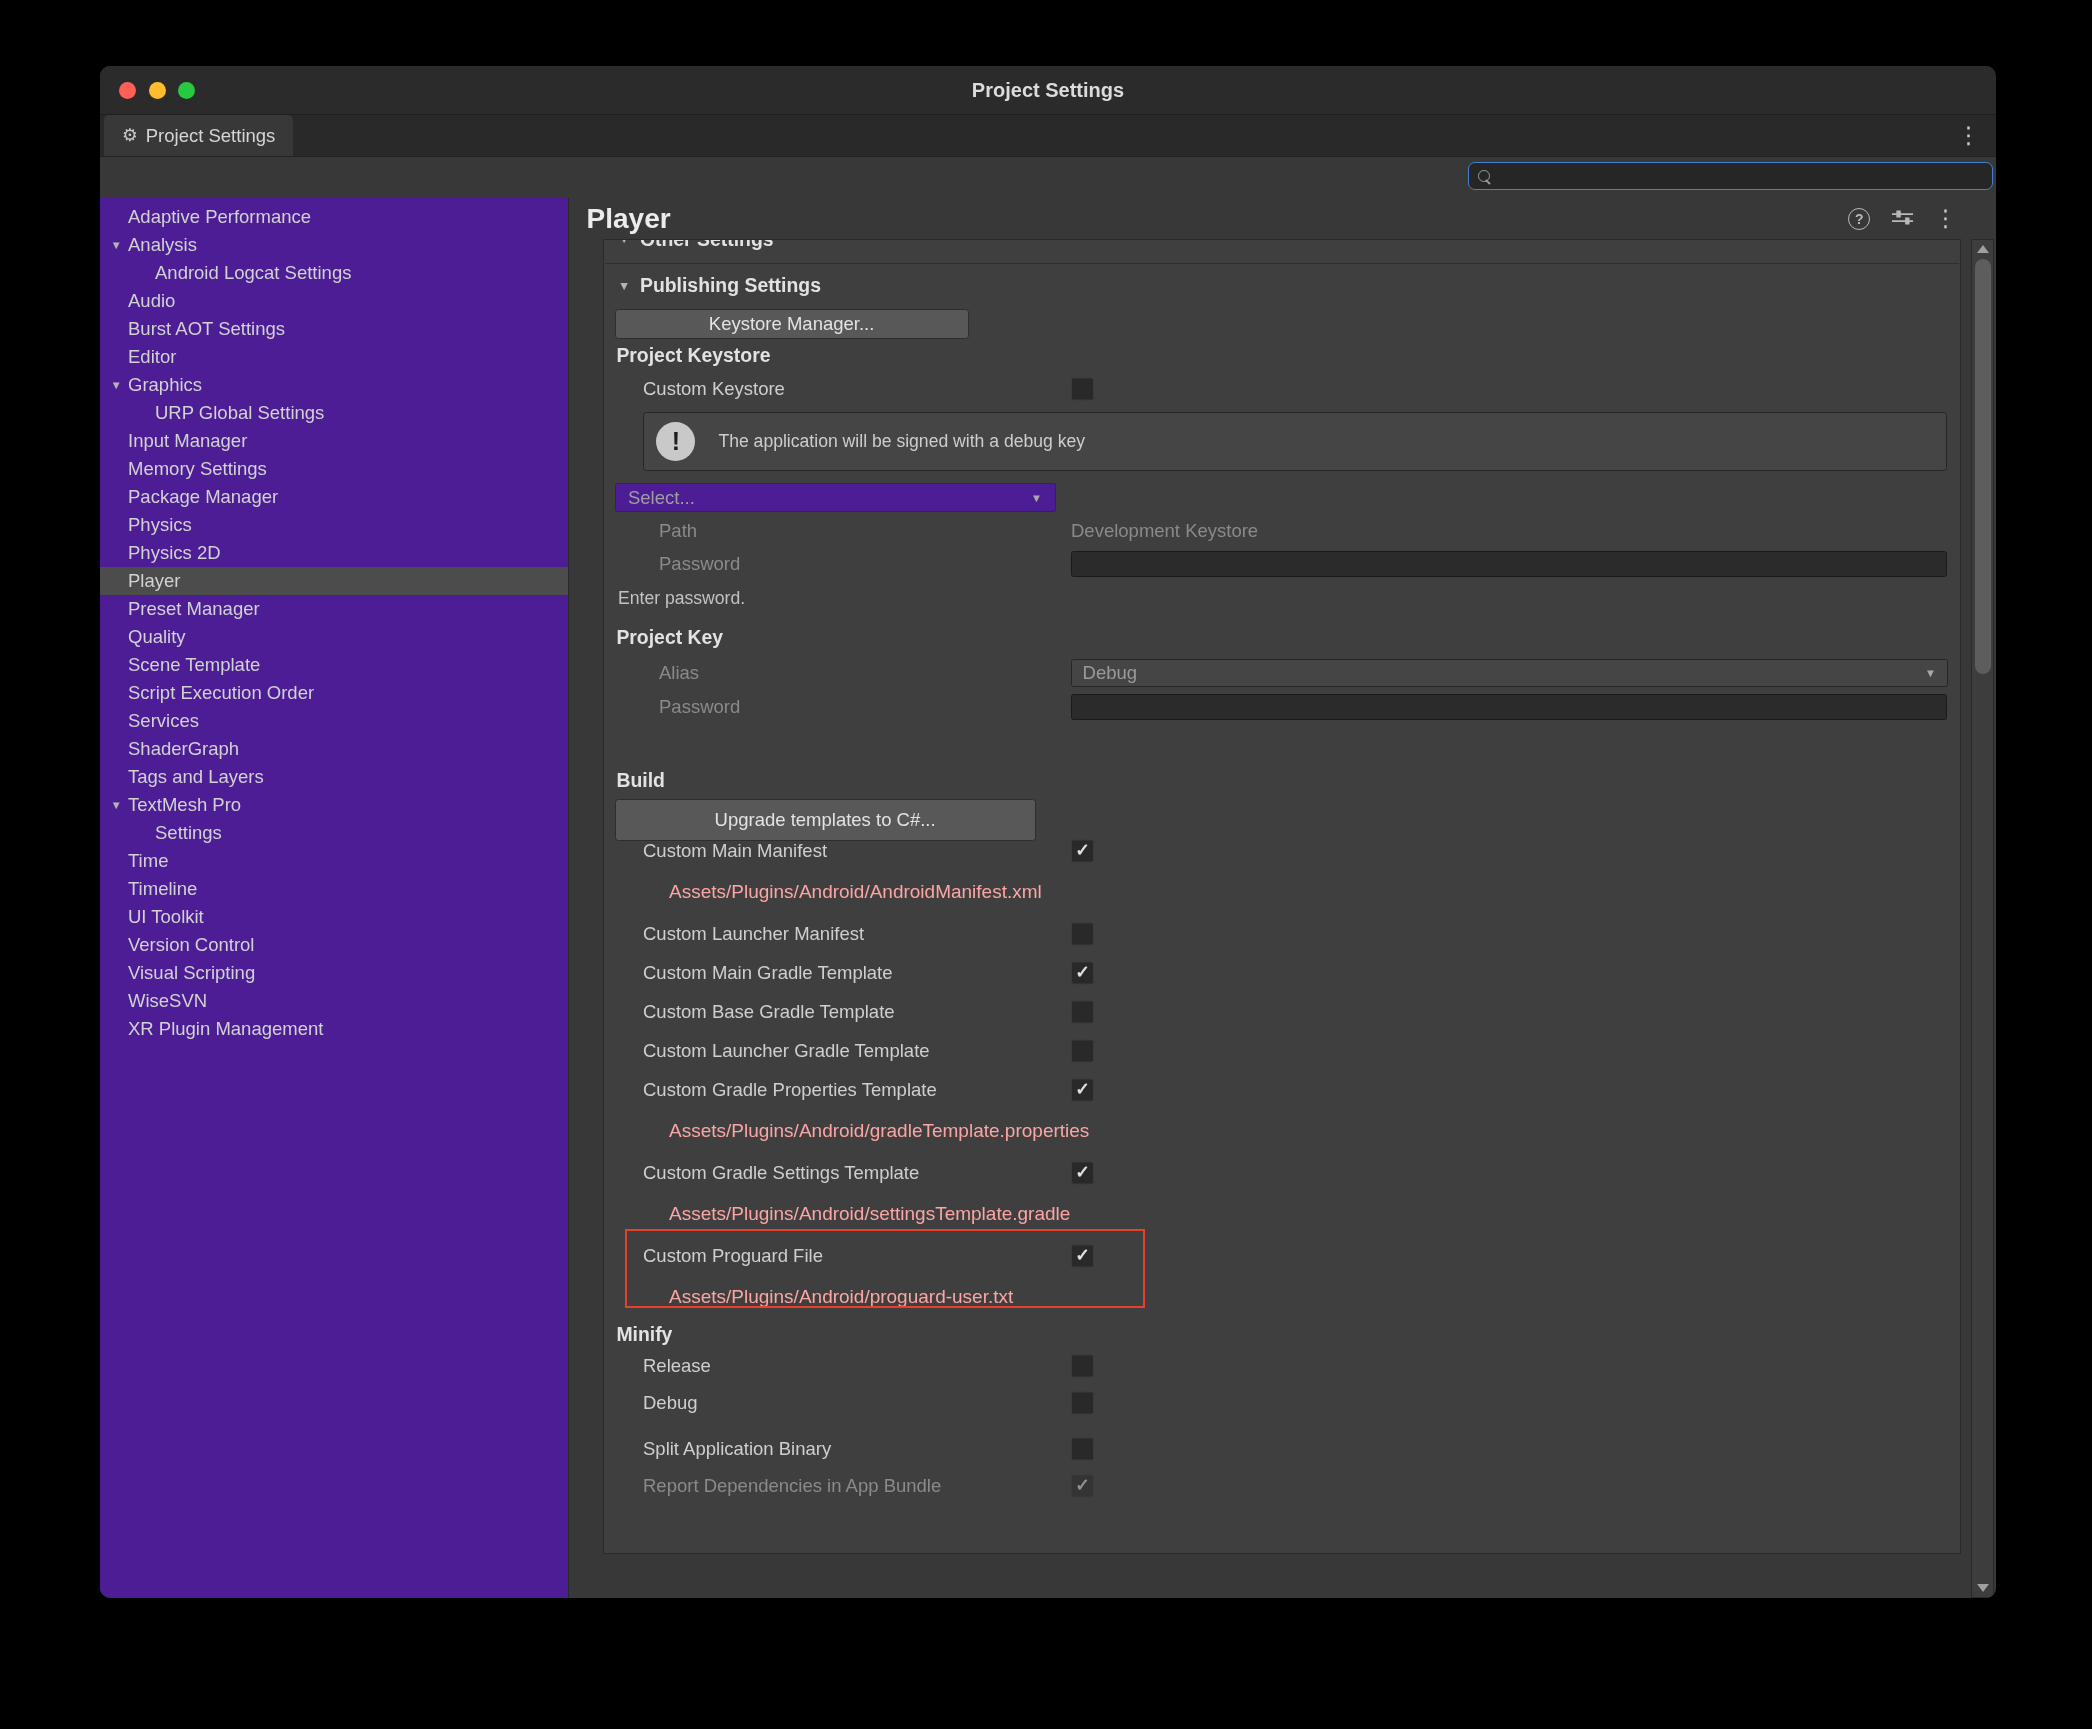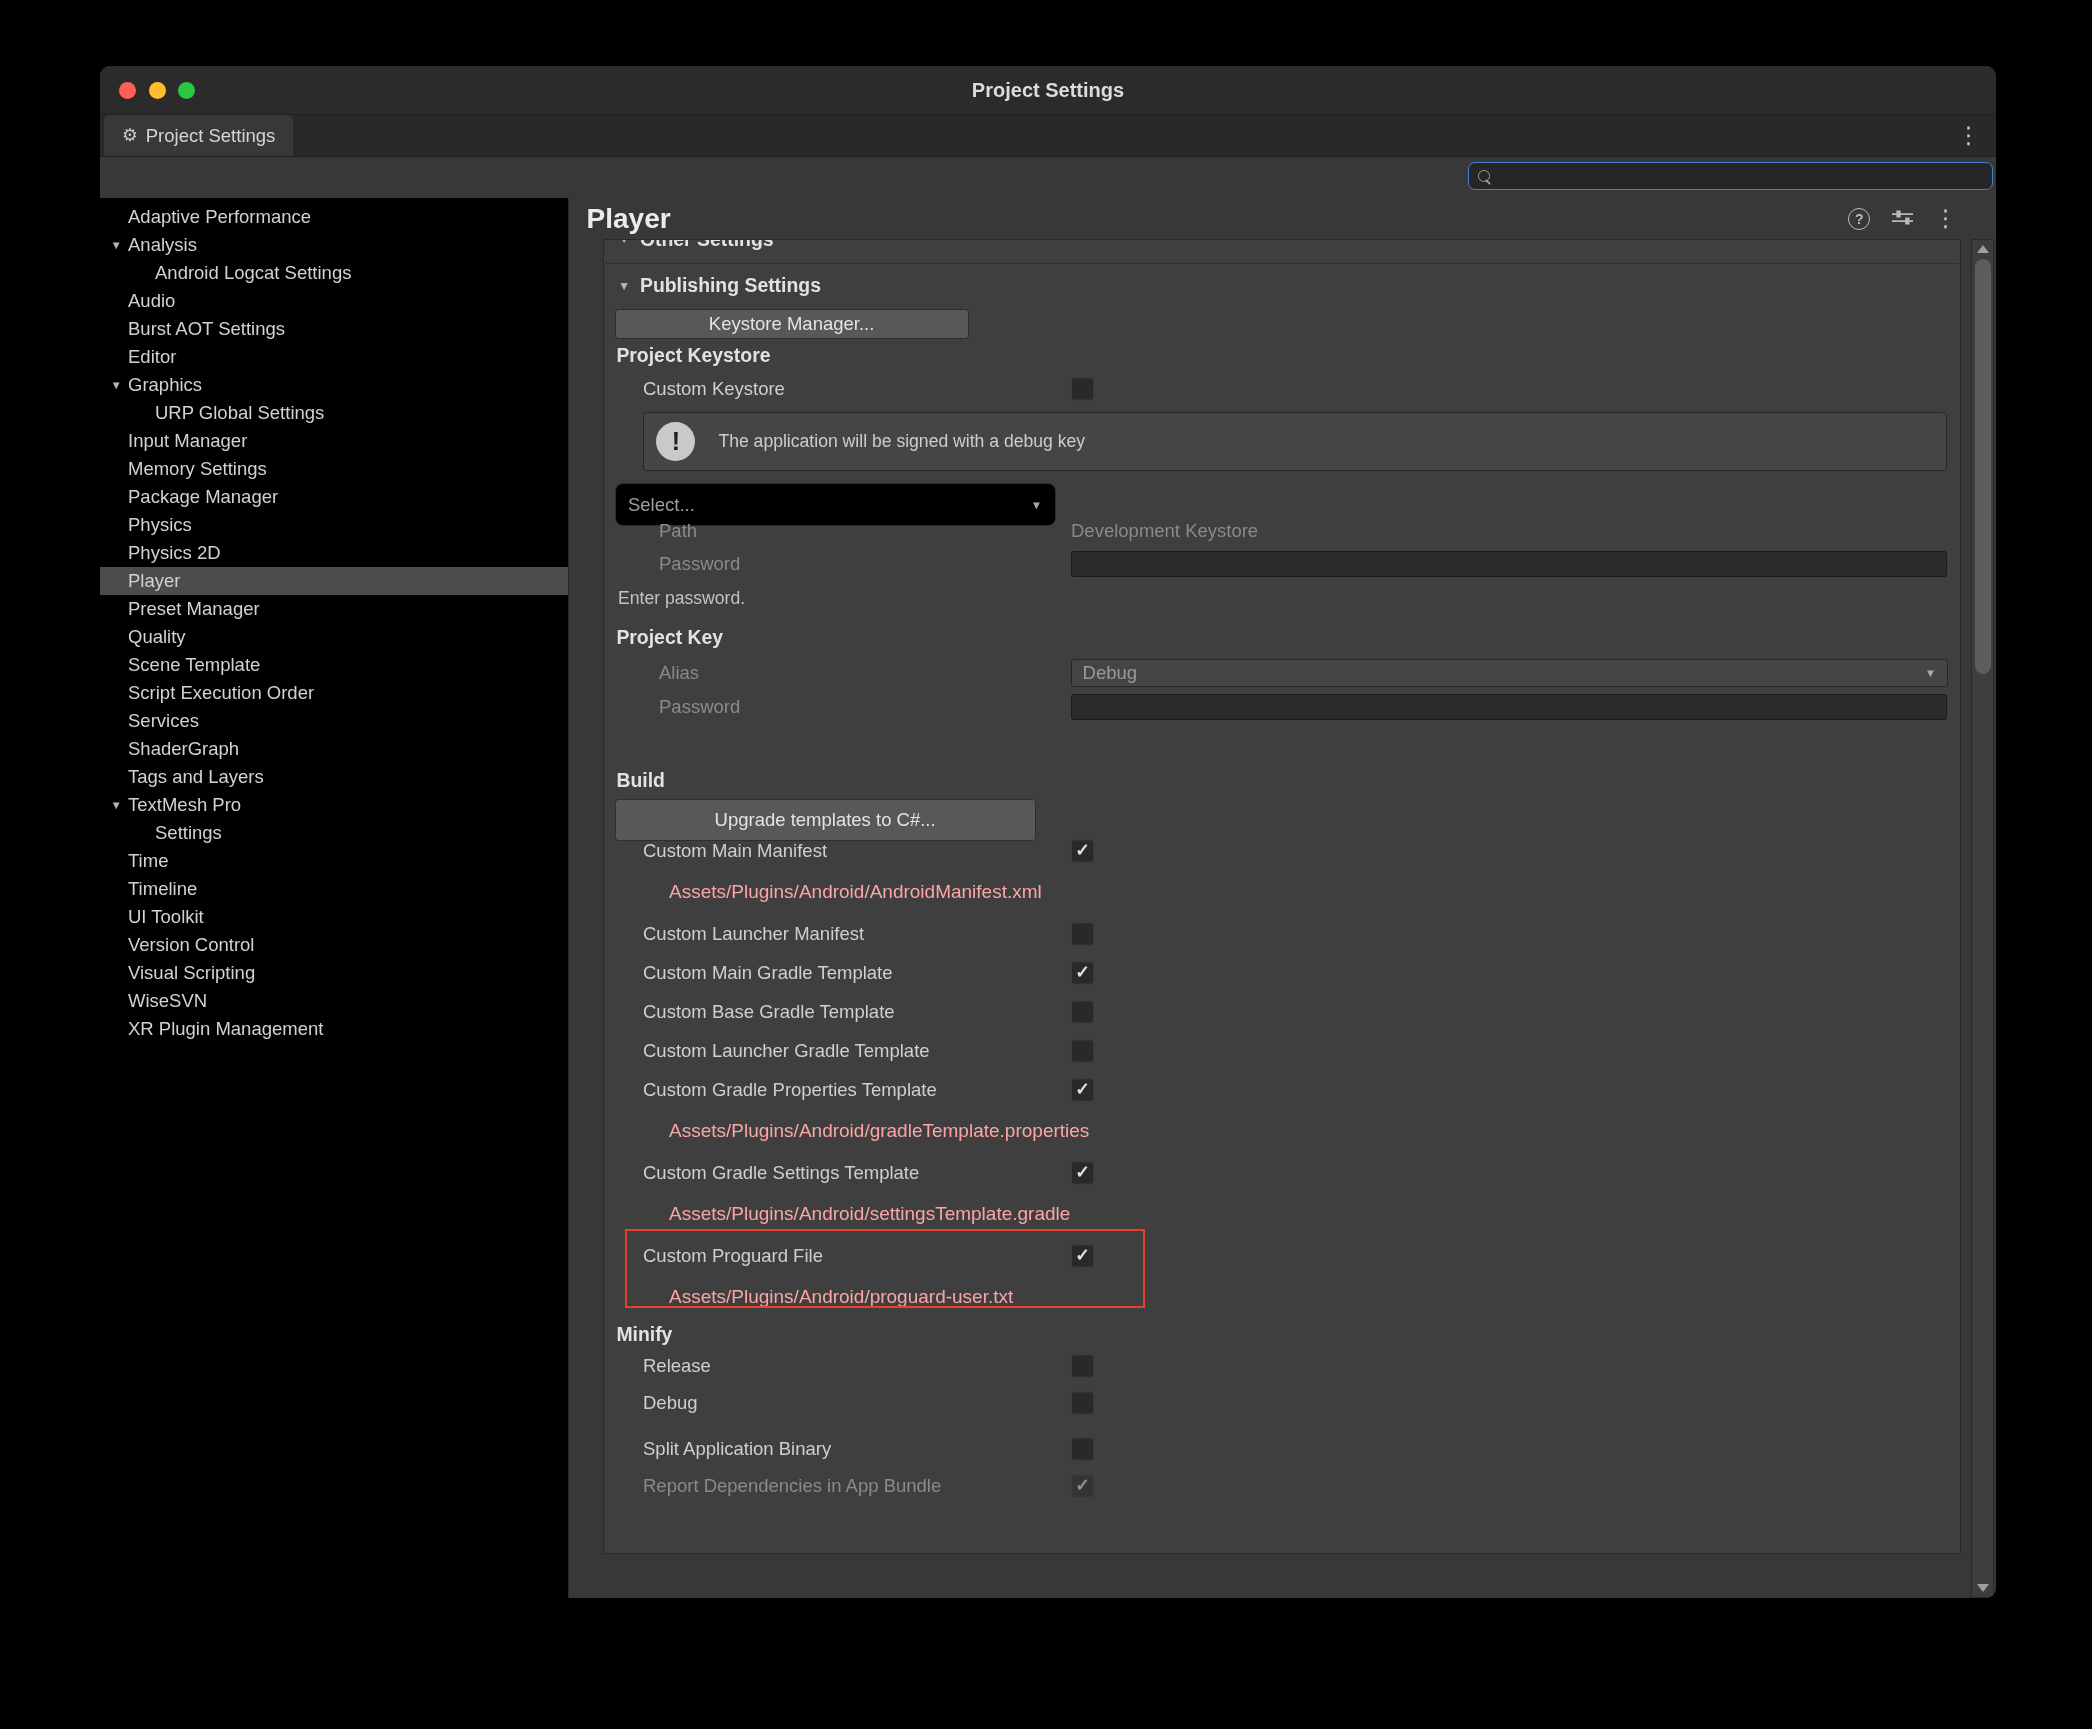--- a/index.html
+++ b/index.html
@@ -25,21 +25,21 @@
 
   
   .toolbar{height:41px;background:#383838;flex:0 0 auto;position:relative;}
   .searchbox{position:absolute;right:2.6px;top:5.3px;width:525px;height:28px;background:#262626;border:1.8px solid #4380d0;border-radius:7px;display:flex;align-items:center;padding:0 8.8px;box-sizing:border-box;}
   .mag{width:9.7px;height:9.7px;border:1.8px solid #9a9a9a;border-radius:50%;position:relative;margin-right:7px;flex:0 0 auto;}
   .mag::after{content:"";position:absolute;width:1.8px;height:6.2px;background:#9a9a9a;left:8px;top:8px;transform:rotate(-45deg);}
   .search-input{background:transparent;border:none;outline:none;color:#ddd;font-size:17px;width:100%;font-family:inherit;}
 
   
   .content{flex:1;display:flex;min-height:0;}
-  .sidebar{width:469px;flex:0 0 auto;border-right:0.9px solid #292929;padding-top:5.3px;box-sizing:border-box;overflow:hidden;background:#000000;}
+  .sidebar{width:469px;flex:0 0 auto;border-right:0.9px solid #292929;padding-top:5.3px;box-sizing:border-box;overflow:hidden;background:#4c1d95;}
   .sb-row{height:28px;display:flex;align-items:center;color:#d2d2d2;font-size:18.5px;position:relative;cursor:default;}
   .sb-row.selected{background:#4c4c4c;}
   .sb-arrow{position:absolute;left:10.6px;font-size:11.5px;color:#b4b4b4;}
   .sb-label{margin-left:28px;white-space:nowrap;}
   .sb-label.ind2{margin-left:55px;}
 
   
   .main{flex:1;position:relative;min-width:0;background:#383838;}
   .main-header{height:41px;display:flex;align-items:center;padding:0 39px 0 17.6px;}
   .main-title{font-size:28px;font-weight:bold;color:#ececec;flex:1;}
@@ -71,21 +71,21 @@
   .lbl.dim, .dim{color:#8a8a8a;}
   .lbl.ind{margin-left:55px;}
   .cb{position:absolute;left:467px;top:50%;transform:translateY(-50%);width:23px;height:23px;background:#292929;border:0.9px solid #3b3b3b;border-radius:2.6px;box-sizing:border-box;display:flex;align-items:center;justify-content:center;}
   .tick{color:#e0e0e0;font-size:17.6px;font-weight:bold;line-height:1;}
   .row-ck{top:134px;height:30px;display:flex;align-items:center;}
   .info{top:172px;left:39px;width:1304px;height:59px;background:#454545;border:0.9px solid #262626;border-radius:3.5px;display:flex;align-items:center;padding-left:12.4px;box-sizing:border-box;}
   .info-ic{width:39px;height:39px;border-radius:50%;background:#c9c9c9;color:#1e1e1e;font-weight:bold;font-size:25px;display:flex;align-items:center;justify-content:center;margin-right:23px;flex:0 0 auto;}
   .info-text{color:#cdcdcd;font-size:17.6px;}
   .dd{display:flex;align-items:center;box-sizing:border-box;font-size:18.5px;}
   .dd .dd-arrow{margin-left:auto;font-size:11.5px;color:#a8a8a8;}
-  .dd-select{top:243px;left:10.6px;width:441px;height:43px;background:#000000;border:0.9px solid #2d2d2d;border-radius:8px;padding:0 12.4px;color:#9f9f9f;}
+  .dd-select{top:243px;left:10.6px;width:441px;height:29px;background:#4c1d95;border:0.9px solid #2d2d2d;border-radius:2px;padding:0 12.4px;color:#9f9f9f;}
   .row-path{top:278px;height:26.5px;display:flex;align-items:center;}
   .col2{position:absolute;left:467px;font-size:18.5px;}
   .row-pw1{top:310px;height:28px;display:flex;align-items:center;}
   .tinput{position:absolute;left:467px;width:876px;height:26.5px;background:#2b2b2b;border:0.9px solid #1a1a1a;border-radius:2.6px;box-sizing:border-box;color:#ddd;font-size:17.6px;padding:0 7px;font-family:inherit;}
   .hint{top:348px;left:14px;color:#c2c2c2;font-size:17.6px;}
   .h-key{top:386px;left:12.4px;}
   .row-alias{top:418px;height:30px;display:flex;align-items:center;}
   .dd-alias{position:absolute;left:467px;right:12.4px;height:28px;background:#454545;border:0.9px solid #262626;border-radius:2.6px;padding:0 10.6px;color:#9a9a9a;}
   .row-pw2{top:453px;height:28px;display:flex;align-items:center;}
   .h-build{top:529px;left:12.4px;}

